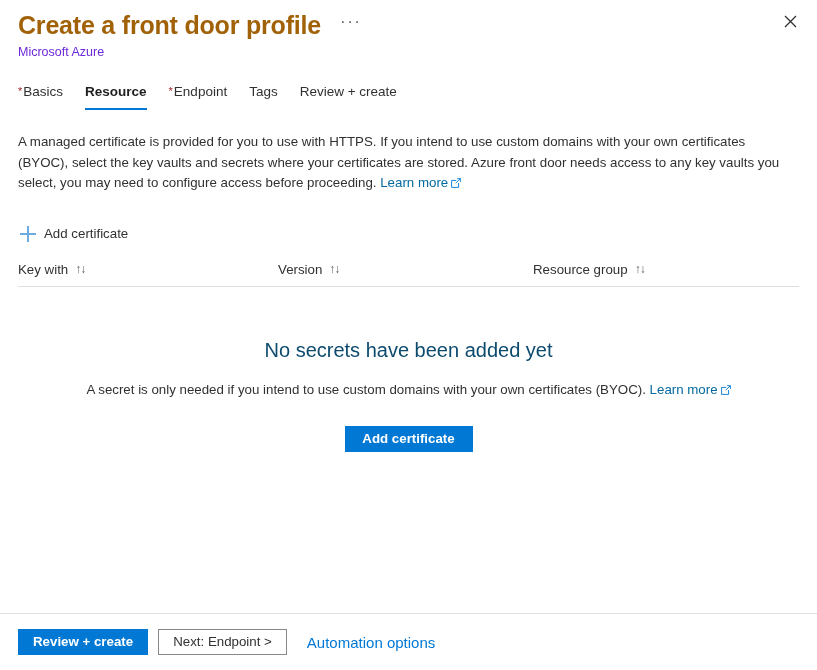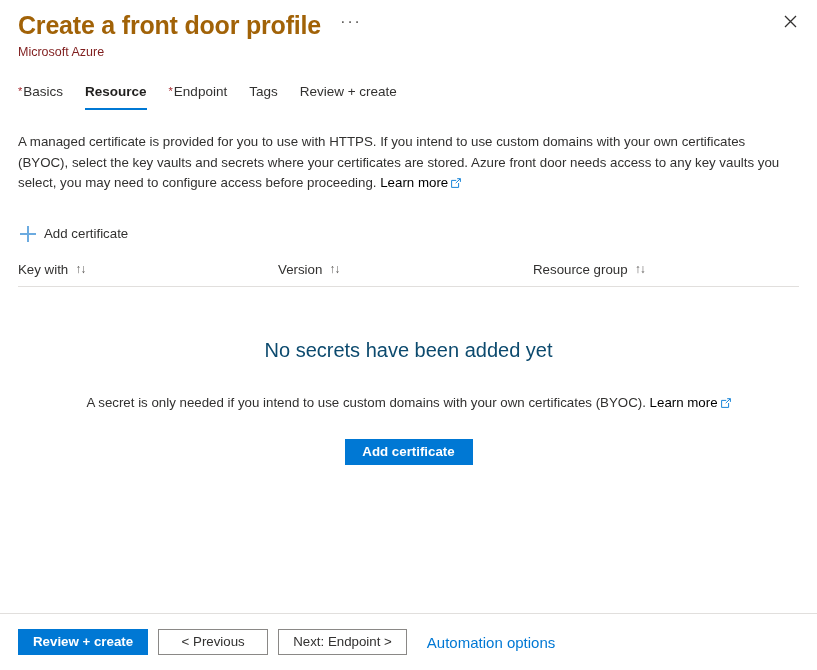--- a/index.html
+++ b/index.html
@@ -38,21 +38,21 @@
     font-size: 17px;
     color: #605e5c;
     letter-spacing: 1.5px;
     line-height: 10px;
     padding: 4px 5px 10px 5px;
     cursor: pointer;
     user-select: none;
   }
   .blade-subtitle {
     font-size: 12.5px;
-    color: #7f1d1d;
+    color: #6d28d9;
     margin-top: 4px;
     line-height: 16px;
   }
   .close-btn {
     position: absolute;
     top: 6px;
     right: 12px;
     width: 30px;
     height: 30px;
     display: flex;
@@ -107,21 +107,21 @@
     padding: 0 18px;
   }
   .description {
     font-size: 13.3px;
     line-height: 20.5px;
     color: #323130;
     margin-top: 22px;
     max-width: 792px;
   }
   a.link {
-    color: #000000;
+    color: #0369a1;
     text-decoration: none;
     cursor: pointer;
   }
   .ext-icon {
     display: inline-block;
     vertical-align: -1px;
     margin-left: 3px;
   }
 
   
@@ -197,21 +197,21 @@
   }
   .empty-title {
     font-size: 20px;
     font-weight: 400;
     color: #0c4a6e;
     line-height: 28px;
   }
   .empty-sub {
     font-size: 13.3px;
     color: #323130;
-    margin-top: 29px;
+    margin-top: 16px;
     line-height: 20px;
   }
   .primary-btn {
     margin-top: 25px;
     display: inline-block;
     background: #0078d4;
     color: #ffffff;
     font-size: 13.3px;
     font-weight: 600;
     border: none;
@@ -346,16 +346,15 @@
             <path d="M6.2 0.7 H9.4 V3.9" stroke="#0078d4" stroke-width="0.9" fill="none"></path>
           </svg></span>
     </div>
     <button class="primary-btn">Add certificate</button>
   </div>
 
 </div>
 
 <div class="footer">
   <button class="footer-btn primary">Review + create</button>
-  <button class="footer-btn secondary">&lt; Previous</button>
   <button class="footer-btn secondary">Next: Endpoint &gt;</button>
   <a class="footer-link">Automation options</a>
 </div>
 
 </body></html>

